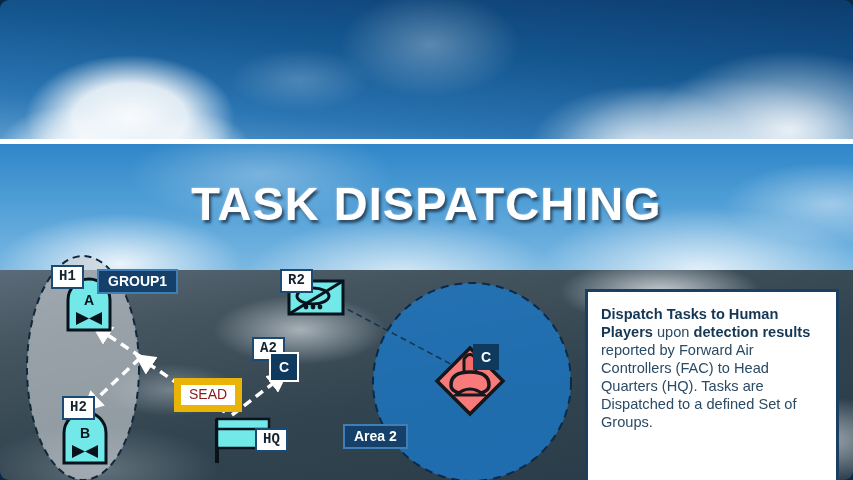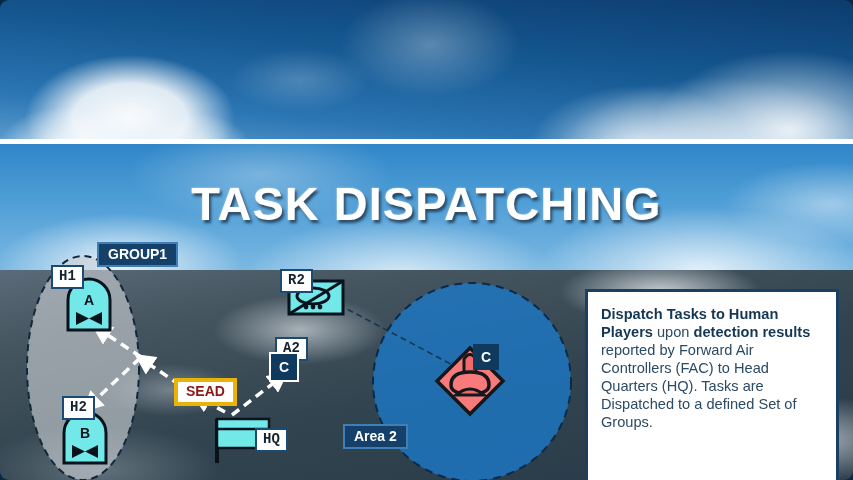--- a/index.html
+++ b/index.html
@@ -64,22 +64,22 @@
     font-size:14px;font-weight:bold;padding:3px 9px 4px 9px;
     border:2px solid #3f7fb5;white-space:nowrap;line-height:1;
   }
   .lbl-white{
     position:absolute;background:#ffffff;color:#16242f;
     font-size:14px;font-weight:bold;padding:2px 6px 3px 6px;
     border:2px solid #1d4a73;white-space:nowrap;line-height:1.1;font-family:Liberation Mono, monospace;
   }
   .lbl-sead{
     position:absolute;background:#ffffff;color:#8c1717;
-    font-size:14px;font-weight:bold;padding:2px 8px 3px 8px;
-    border:4px solid #eab308;white-space:nowrap;line-height:1.1;
+    font-size:14px;font-weight:normal;padding:2px 8px 3px 8px;
+    border:7px solid #eab308;white-space:nowrap;line-height:1.1;
   }
   .lbl-c{
     position:absolute;background:#10395e;color:#ffffff;
     font-size:14px;font-weight:bold;width:26px;height:26px;
     display:flex;align-items:center;justify-content:center;line-height:1;
   }
   .lbl-c.framed{border:2px solid #ffffff;}
 
   
   .text-panel{
@@ -160,31 +160,31 @@
     </g>
 
     <g>
       <path d="M64,463 L64,433 a21,21 0 0 1 42,0 L106,463 Z" fill="#72e8e8" stroke="#07131c" stroke-width="3"></path>
       <text x="85" y="438" font-family="Liberation Sans, sans-serif" font-size="14" font-weight="bold" fill="#07131c" text-anchor="middle">B</text>
       <path d="M72,445 L72,458 L85,451.5 Z" fill="#07131c"></path>
       <path d="M98,445 L98,458 L85,451.5 Z" fill="#07131c"></path>
     </g>
   </svg>
 
-  <div class="lbl-blue" style="left:97px;top:242px;">GROUP1</div>
+  <div class="lbl-blue" style="left:97px;top:269px;">GROUP1</div>
 
   <div class="lbl-blue" style="left:330px;top:424px;margin-left:13px;">Area 2</div>
 
   <div class="lbl-white" style="left:51px;top:265px;">H1</div>
 
   <div class="lbl-white" style="left:62px;top:396px;">H2</div>
 
   <div class="lbl-white" style="left:280px;top:269px;">R2</div>
 
-  <div class="lbl-white" style="left:275px;top:337px;">A2</div>
+  <div class="lbl-white" style="left:252px;top:337px;">A2</div>
 
   <div class="lbl-c framed" style="left:269px;top:352px;">C</div>
 
   <div class="lbl-c" style="left:473px;top:344px;">C</div>
 
   <div class="lbl-sead" style="left:174px;top:378px;">SEAD</div>
 
   <div class="lbl-white" style="left:255px;top:428px;">HQ</div>
 
   <div class="text-panel">

